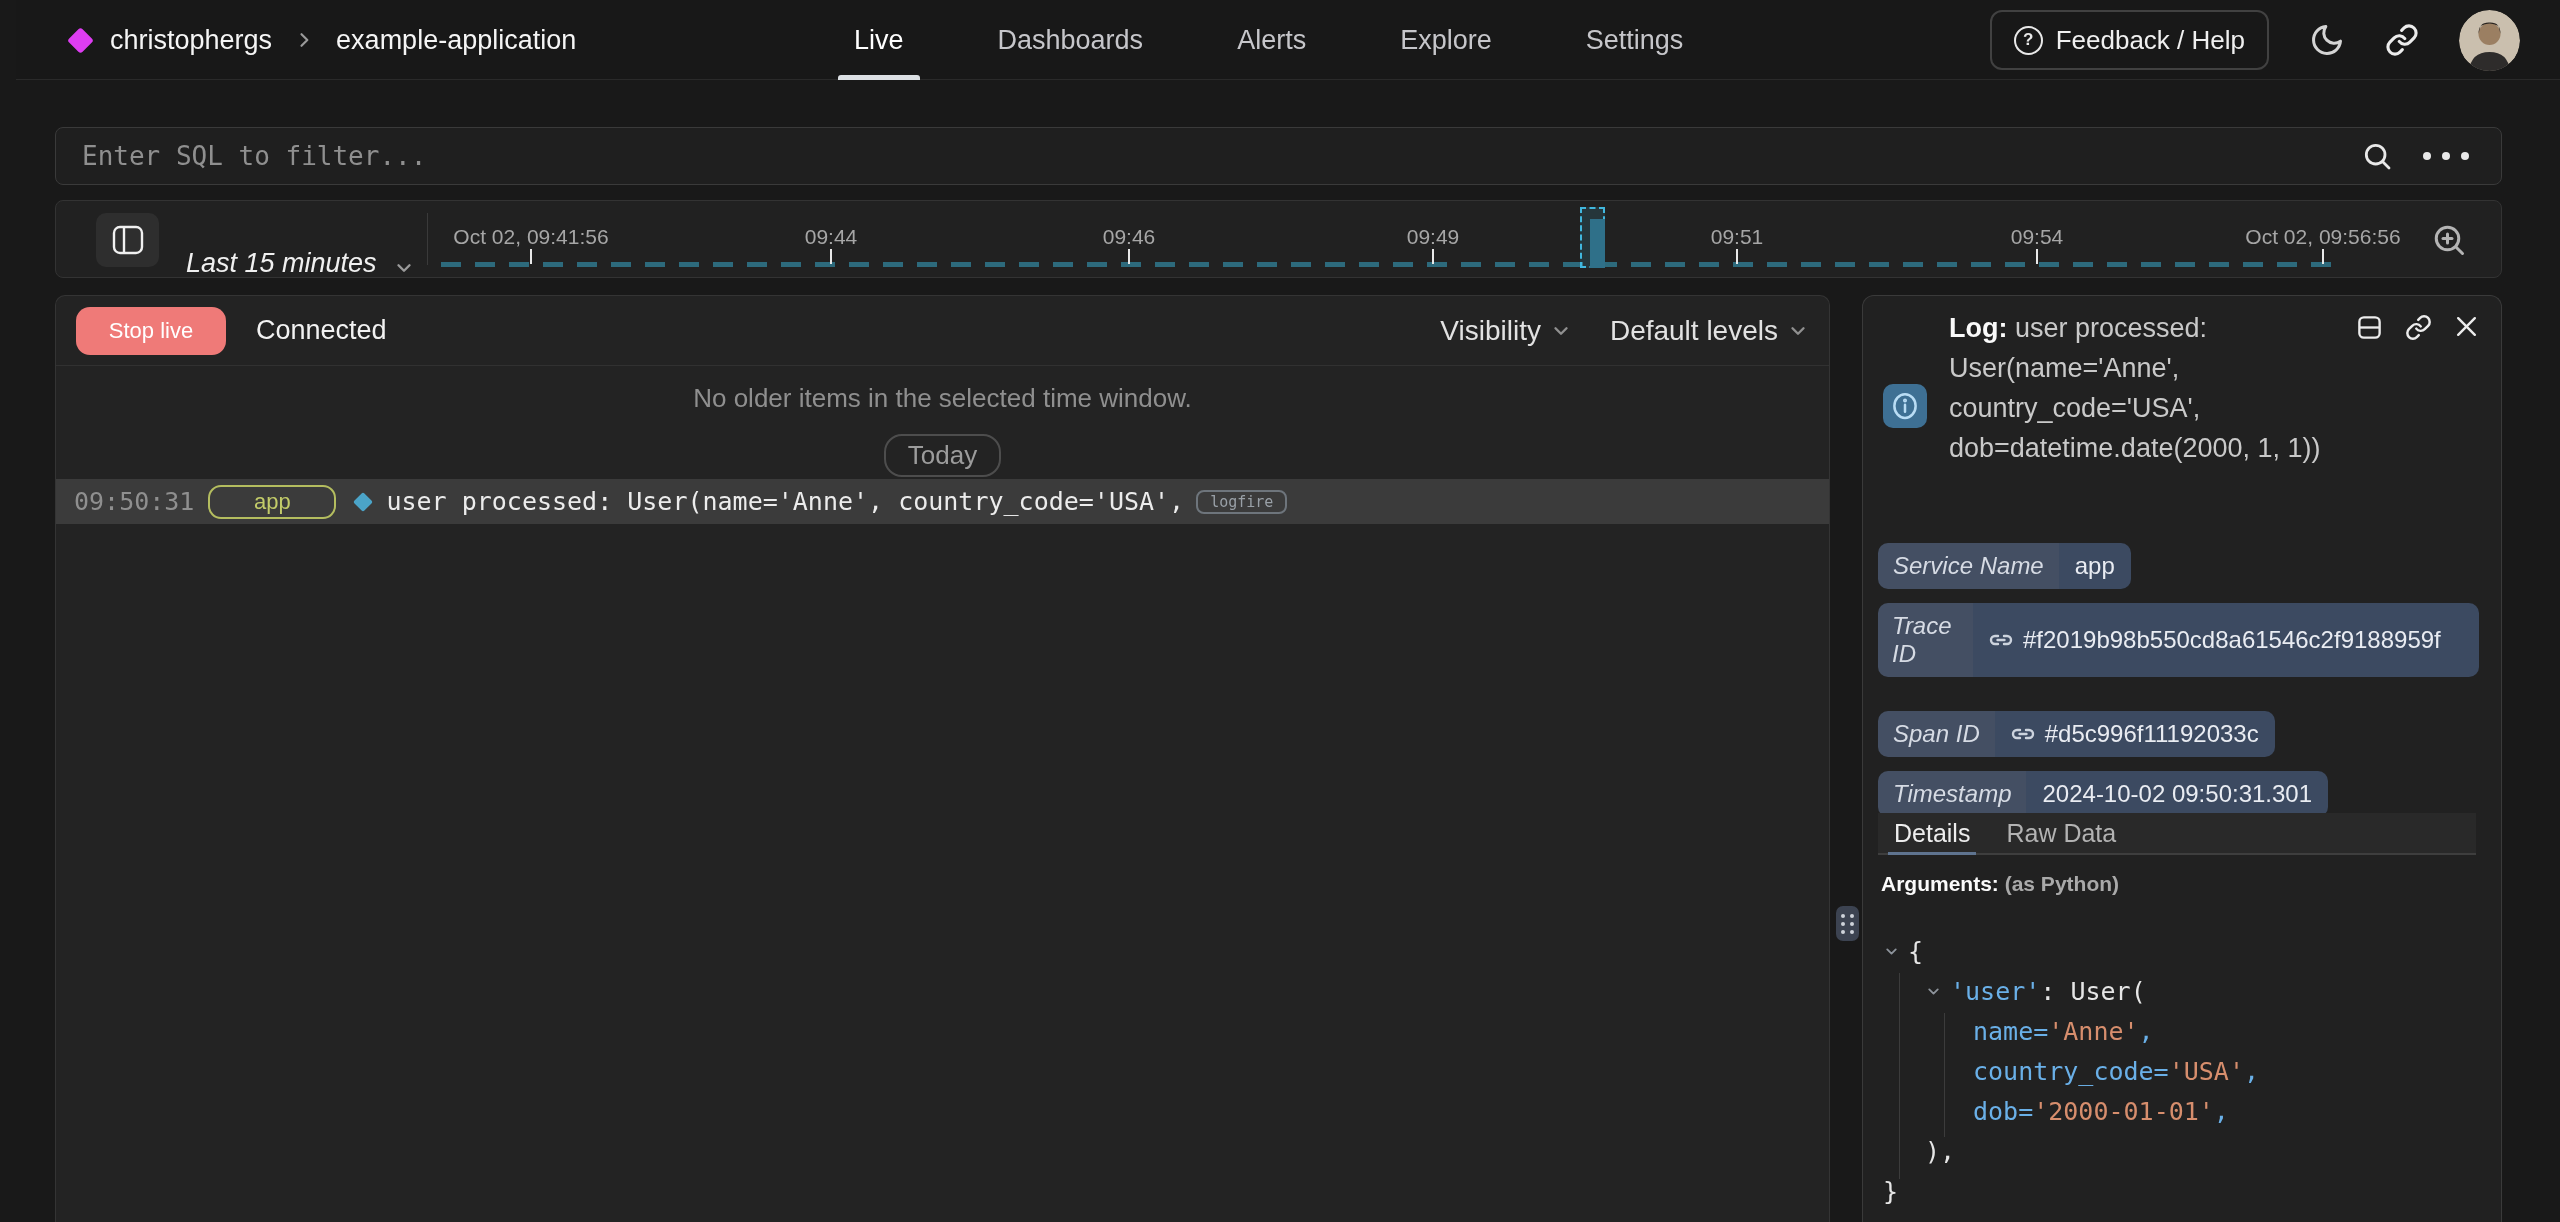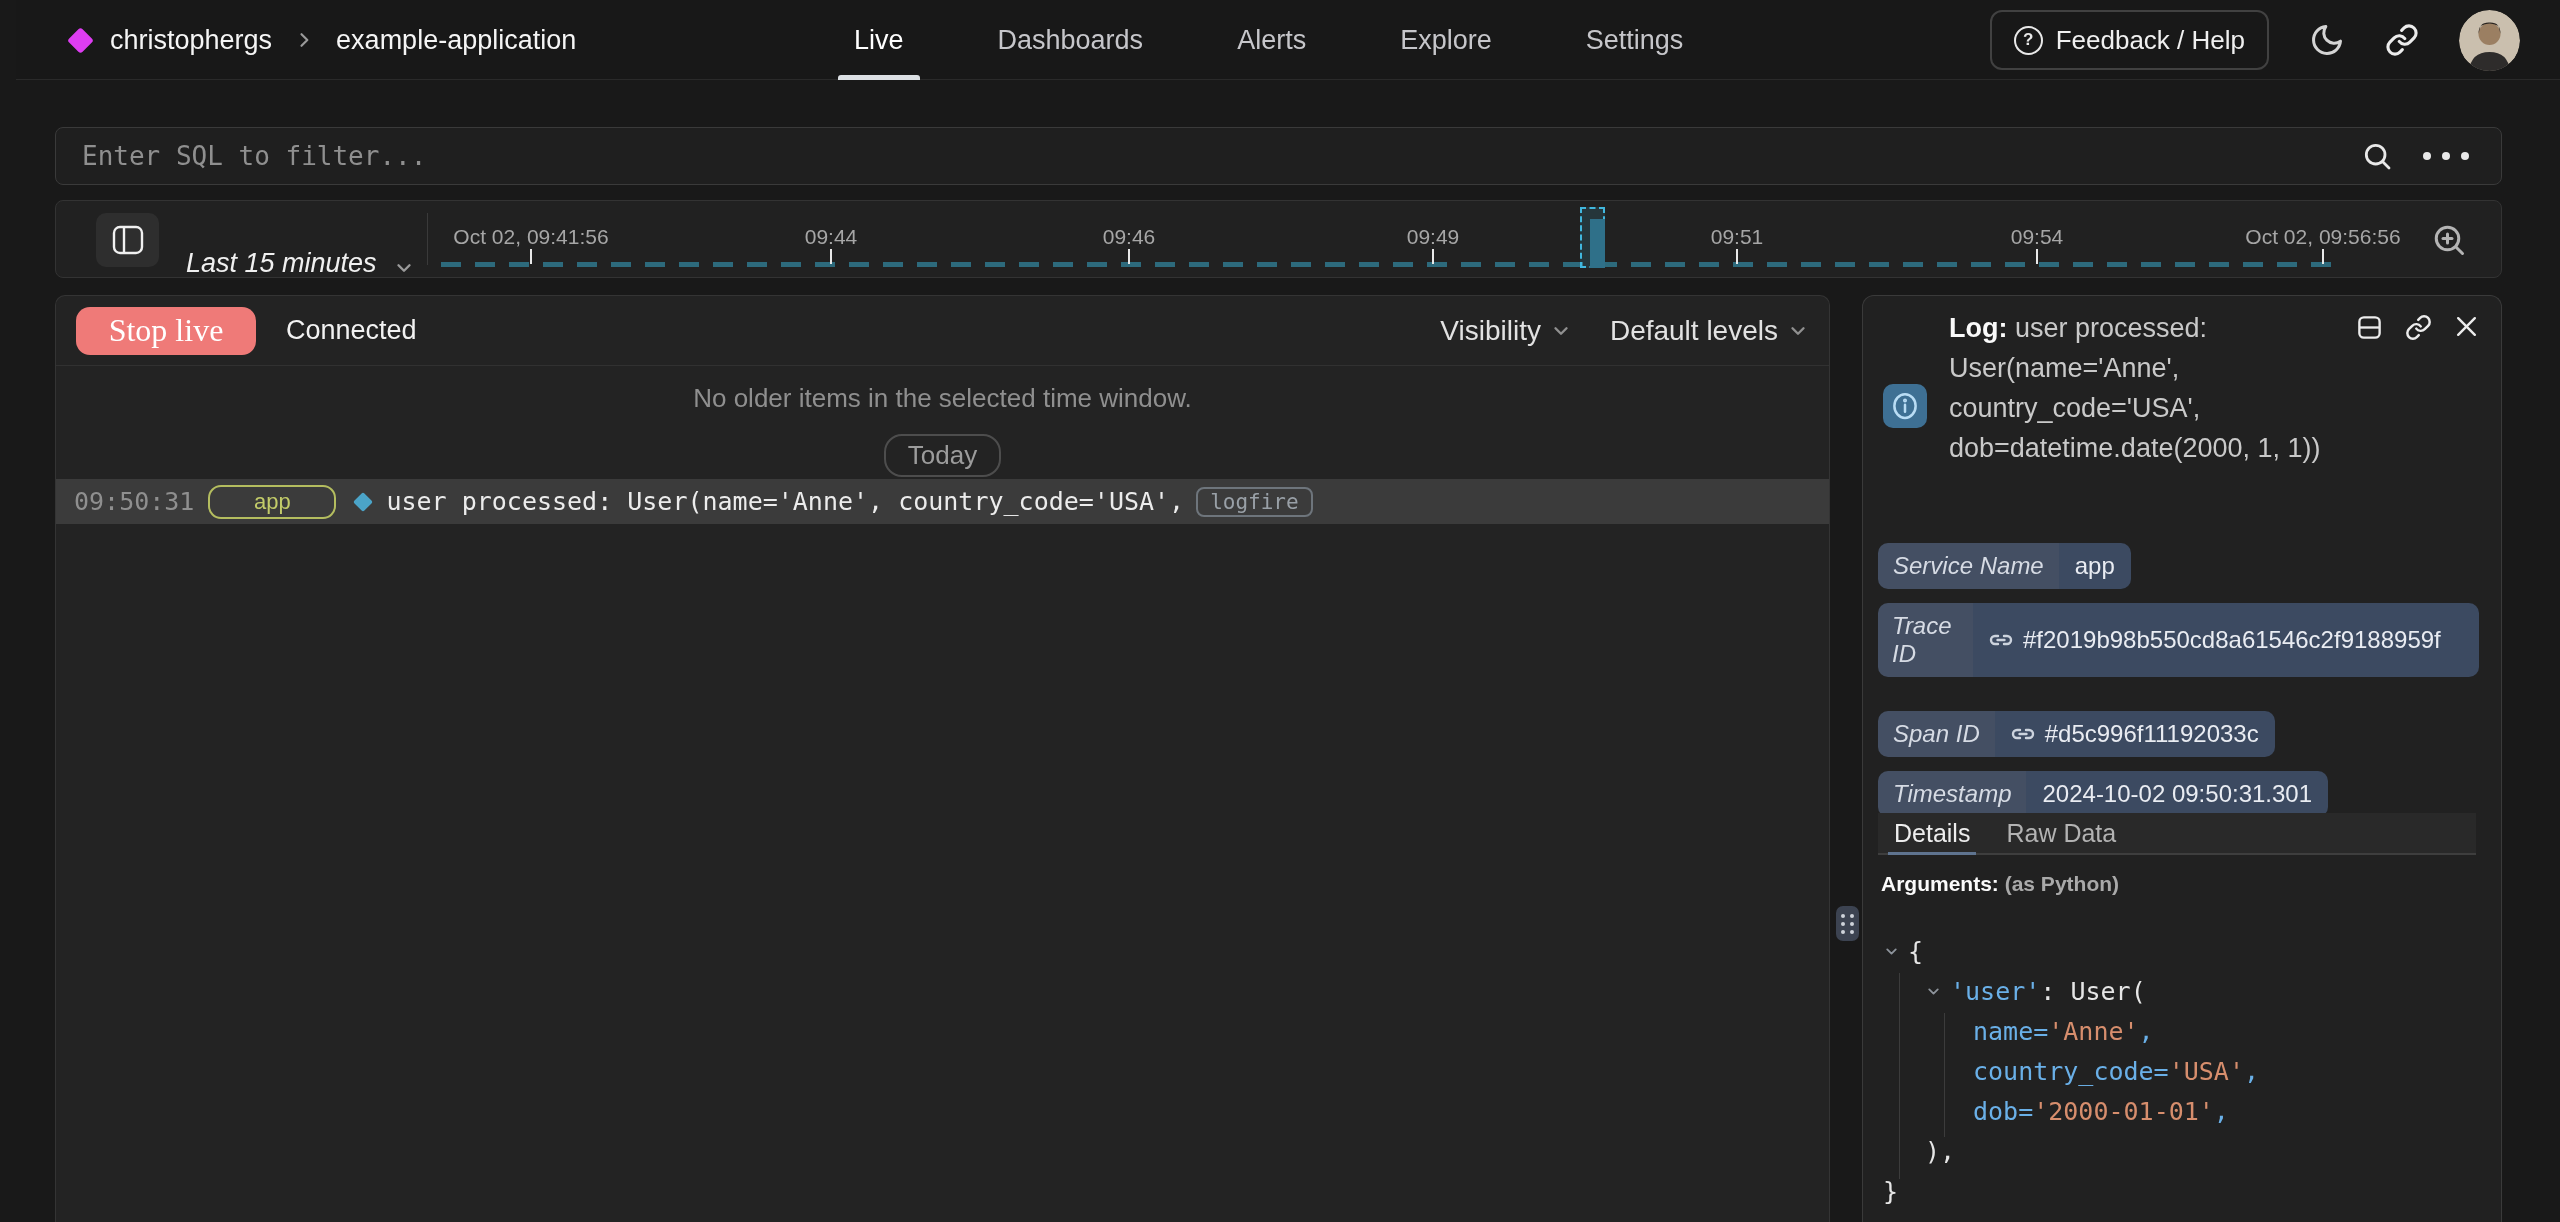--- a/index.html
+++ b/index.html
@@ -58,38 +58,38 @@
              background:repeating-linear-gradient(90deg,#2d6a7c 0 20px, transparent 20px 34px); }
   .tl-spike-sel { position:absolute; left:1524px; top:6px; width:25px; height:61px;
                   border:2px dashed #41b7de; background:rgba(65,183,222,0.14); }
   .tl-spike-bar { position:absolute; left:1534px; top:18px; width:15px; height:49px; background:#2f7089; }
   .tl-zoom { position:absolute; right:34px; top:21px; cursor:pointer; }
 
   
   .live-panel { position:absolute; left:55px; top:295px; width:1775px; bottom:0; background:#232323;
                 border:1px solid #343434; border-bottom:none; border-radius:10px 10px 0 0; }
   .lp-header { height:70px; display:flex; align-items:center; padding:0 20px; border-bottom:1px solid #313131; }
-  .stop-live { width:180px; height:48px; border:none; border-radius:14px; background:#ef7a78; color:#ffffff;
-               font-size:32px; display:grid; place-items:center; cursor:pointer; font-family:Liberation Serif, serif; }
+  .stop-live { width:150px; height:48px; border:none; border-radius:14px; background:#ef7a78; color:#ffffff;
+               font-size:22px; display:grid; place-items:center; cursor:pointer; font-family:Liberation Sans, sans-serif; }
   .connected { margin-left:30px; font-size:27px; color:#f2f2f2; }
   .lp-dropdowns { margin-left:auto; display:flex; gap:38px; }
   .dropdown { display:flex; align-items:center; gap:9px; font-size:28px; color:#e2e2e2; cursor:pointer; }
   .lp-notice { margin-top:17px; text-align:center; color:#8f8f8f; font-size:26px; }
   .today-wrap { text-align:center; margin-top:20px; }
   .today-btn { display:inline-block; border:2px solid #4d4d4d; border-radius:18px; padding:4px 22px;
                color:#9c9c9c; font-size:26px; background:transparent; cursor:pointer; font-family:inherit; }
   .log-row { position:absolute; left:0; right:0; top:183px; height:45px; background:#3b3b3b;
              display:flex; align-items:center; cursor:pointer; }
   .lr-time { margin-left:18px; color:#8f8f8f; font-size:25px; }
   .lr-app { margin-left:14px; width:128px; height:34px; border:2px solid #b4bd5f; border-radius:13px;
             color:#c2cb69; font-size:22px; display:grid; place-items:center; }
   .lr-diamond { margin-left:20px; width:14px; height:14px; background:#4ba4c8; transform:rotate(45deg);
                 border-radius:2px; flex:none; }
   .lr-msg { margin-left:16px; color:#ececec; font-size:25px; white-space:pre; }
-  .lr-tag { margin-left:12px; border:2px solid #6e757c; border-radius:8px; color:#99a0a7; font-size:21px;
+  .lr-tag { margin-left:12px; border:2px solid #6e757c; border-radius:8px; color:#99a0a7; font-size:15px;
             padding:1px 12px; }
 
   
   .drag-handle { position:absolute; left:1836px; top:906px; width:23px; height:35px; background:#3c4351;
                  border-radius:7px; display:grid; grid-template-columns:repeat(2,4px); gap:4px 5px;
                  place-content:center; cursor:col-resize; }
   .drag-handle i { width:4px; height:4px; background:#ced3da; border-radius:50%; }
 
   
   .detail-panel { position:absolute; left:1862px; top:295px; width:640px; bottom:0; background:#212121;

